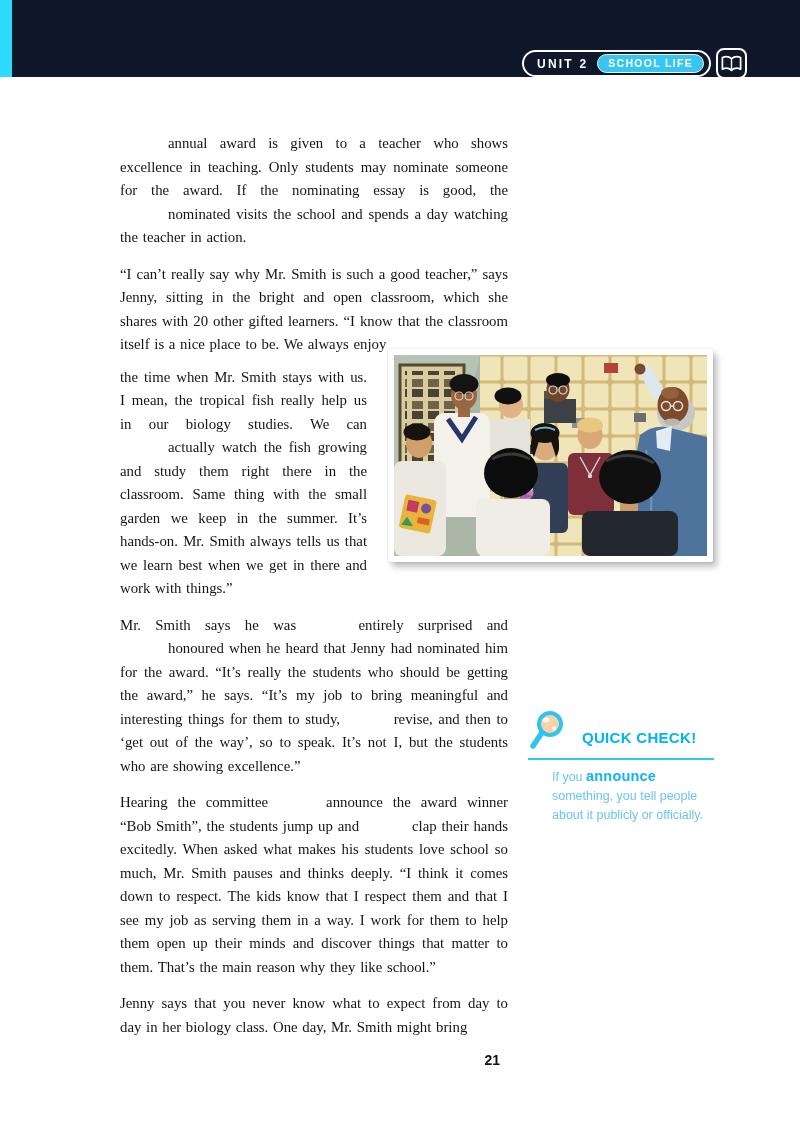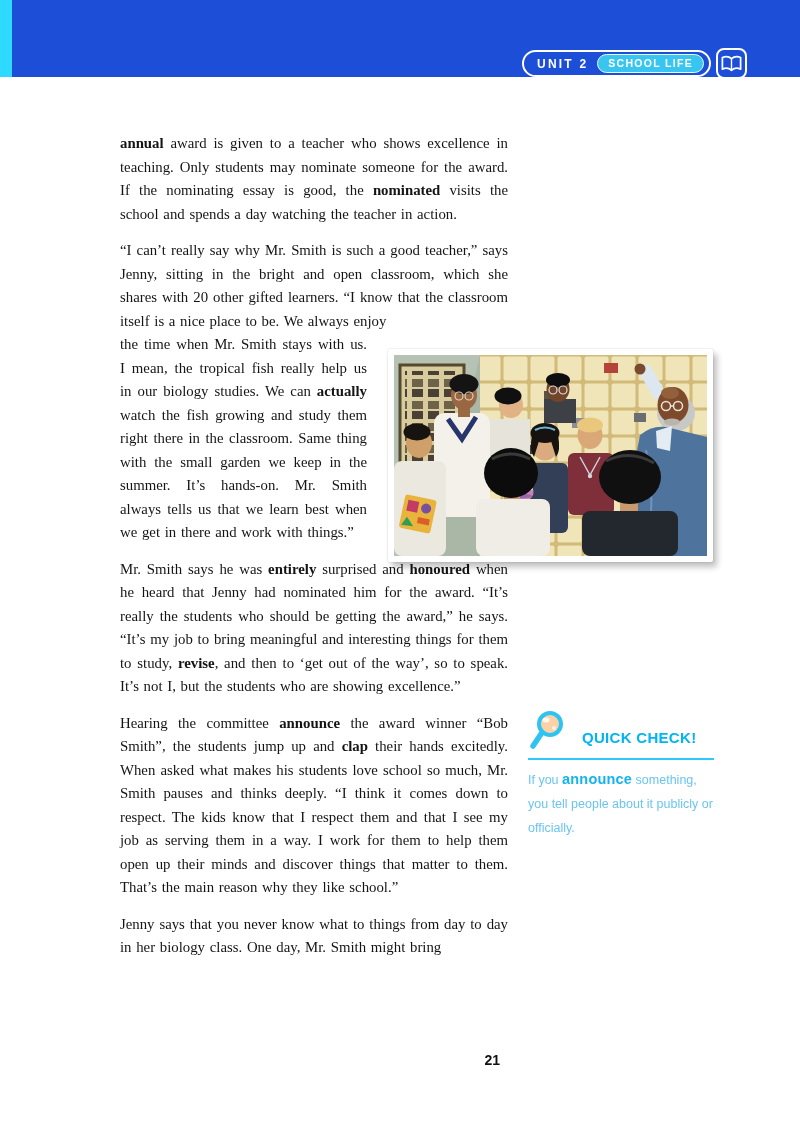--- a/index.html
+++ b/index.html
@@ -1,56 +1,56 @@
 <!DOCTYPE html>
 <html><head>
 <meta charset="utf-8">
 <style>
   html,body{margin:0;padding:0;}
   body{
     width:800px;height:1122px;position:relative;background:#ffffff;
     font-family:"Liberation Serif", serif;overflow:hidden;
   }
   
-  .topbar{position:absolute;left:0;top:0;width:800px;height:77px;background:#1d4ed8;}
+  .topbar{position:absolute;left:0;top:0;width:800px;height:77px;background:#0f172a;}
   .topbar-strip{position:absolute;left:0;top:0;width:12px;height:77px;background:#2edaff;}
   .unit-pill{
     position:absolute;top:50px;right:89px;height:27px;box-sizing:border-box;
     border:2px solid #ffffff;border-radius:16px;display:flex;align-items:center;
     gap:9px;padding:0 5px 0 13px;font-family:"Liberation Sans", sans-serif;
   }
   .unit-label{color:#ffffff;font-size:12px;font-weight:bold;letter-spacing:2.2px;white-space:nowrap;}
   .unit-badge{
     background:#38c6f0;border:1px solid #e9fbff;color:#ffffff;font-size:10.5px;font-weight:bold;
     letter-spacing:1.3px;padding:2px 10px 3px;border-radius:11px;white-space:nowrap;text-align:right;
   }
   .book-frame{
     position:absolute;top:48px;right:53px;width:31px;height:31px;box-sizing:border-box;
     border:2px solid #ffffff;border-radius:8px;display:flex;align-items:center;justify-content:center;
   }
   
   .article{position:absolute;left:120px;top:132px;width:388px;color:#141414;
     font-size:14.8px;line-height:23.5px;}
   .para{text-align:justify;margin:0 0 13px 0;word-spacing:1px;}
-  .para.joined{margin-bottom:0;}
+  .para.joined{margin-bottom:9px;}
   .para.narrow{width:247px;}
-  .para b{font-weight:bold;}
+  .para b{font-weight:normal;margin-left:48px;}
   
   .photo{
     position:absolute;left:388px;top:349px;width:313px;height:201px;background:#ffffff;
     padding:6px;border-radius:2px;
     box-shadow:4px 5px 6px rgba(0,0,0,0.25), 0 0 2px rgba(0,0,0,0.18);
   }
   .photo svg{display:block;width:313px;height:201px;}
   
   .quick{position:absolute;left:528px;top:710px;width:186px;font-family:"Liberation Sans", sans-serif;}
   .quick-head{display:flex;align-items:center;height:44px;}
   .quick-title{color:#00b5f2;font-weight:bold;font-size:15px;letter-spacing:0.3px;margin-left:16px;margin-top:10px;}
   .quick-divider{border:0;border-top:2px solid #2ec9f7;margin:4px 0 7px;}
-  .quick-body{color:#6ac5f1;font-size:12.5px;line-height:24px;}
+  .quick-body{color:#6ac5f1;font-size:12.5px;line-height:19px;margin-left:24px;}
   .quick-body b{color:#14b4ee;font-size:14.5px;letter-spacing:0.2px;}
   
   .page-num{
     position:absolute;left:340px;top:1052px;width:160px;text-align:right;
     font-family:"Liberation Sans", sans-serif;font-weight:bold;font-size:14px;color:#111;
   }
 </style>
 </head>
 <body>
 
@@ -69,21 +69,21 @@
     </svg>
   </div>
 </div>
 
 <div class="article">
   <p class="para"><b>annual</b><span> award is given to a teacher who shows excellence in teaching. Only students may nominate someone for the award. If the nominating essay is good, the </span><b>nominated</b><span> visits the school and spends a day watching the teacher in action.</span></p>
   <p class="para joined"><span>“I can’t really say why Mr. Smith is such a good teacher,” says Jenny, sitting in the bright and open classroom, which she shares with 20 other gifted learners. “I know that the classroom itself is a nice place to be. We always enjoy</span></p>
   <p class="para narrow"><span>the time when Mr. Smith stays with us. I mean, the tropical fish really help us in our biology studies. We can </span><b>actually</b><span> watch the fish growing and study them right there in the classroom. Same thing with the small garden we keep in the summer. It’s hands-on. Mr. Smith always tells us that we learn best when we get in there and work with things.”</span></p>
   <p class="para"><span>Mr. Smith says he was </span><b>entirely</b><span> surprised and </span><b>honoured</b><span> when he heard that Jenny had nominated him for the award. “It’s really the students who should be getting the award,” he says. “It’s my job to bring meaningful and interesting things for them to study, </span><b>revise</b><span>, and then to ‘get out of the way’, so to speak. It’s not I, but the students who are showing excellence.”</span></p>
   <p class="para"><span>Hearing the committee </span><b>announce</b><span> the award winner “Bob Smith”, the students jump up and </span><b>clap</b><span> their hands excitedly. When asked what makes his students love school so much, Mr. Smith pauses and thinks deeply. “I think it comes down to respect. The kids know that I respect them and that I see my job as serving them in a way. I work for them to help them open up their minds and discover things that matter to them. That’s the main reason why they like school.”</span></p>
-  <p class="para"><span>Jenny says that you never know what to things from day to day in her biology class. One day, Mr. Smith might bring</span></p>
+  <p class="para"><span>Jenny says that you never know what to expect from day to day in her biology class. One day, Mr. Smith might bring</span></p>
 </div>
 
 <div class="photo">
   <svg viewBox="0 0 313 201" aria-hidden="true">
     <defs>
       <pattern id="cards" width="27" height="27" patternUnits="userSpaceOnUse">
         <rect width="27" height="27" fill="#d2ba78"></rect>
         <rect x="1.5" y="1.5" width="24" height="24" rx="2" fill="#f0e5b8"></rect>
       </pattern>
       <pattern id="slides" width="16" height="22" patternUnits="userSpaceOnUse">

